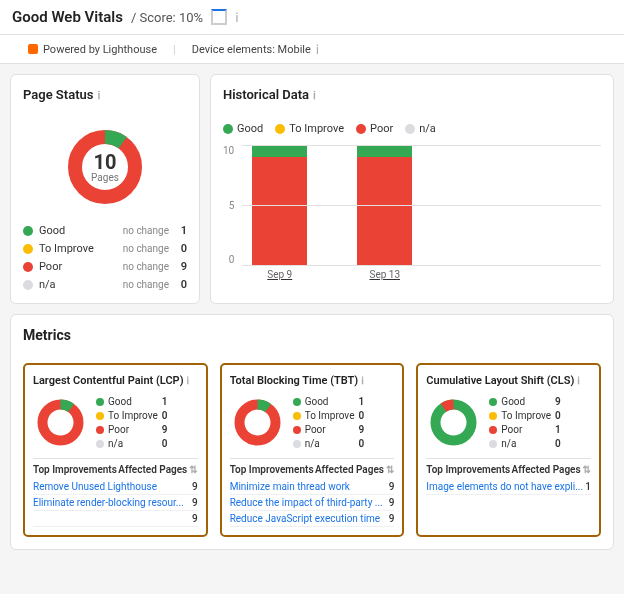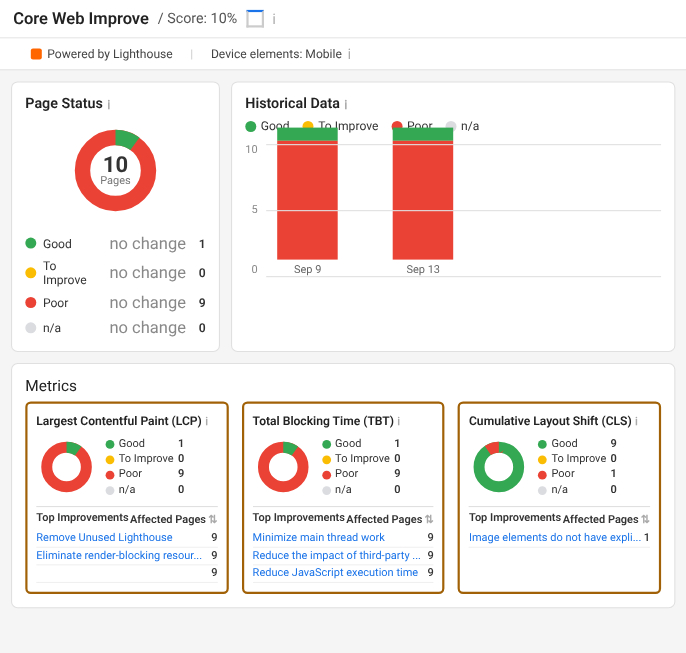--- a/index.html
+++ b/index.html
@@ -70,21 +70,21 @@
     .card {
       background: #fff;
       border: 1px solid #e0e0e0;
       border-radius: 6px;
       padding: 12px;
     }
     .card-title {
       font-size: 13px;
       font-weight: 600;
       color: #222;
-      margin-bottom: 6px;
+      margin-bottom: 20px;
       display: flex;
       align-items: center;
       gap: 4px;
     }
     .card-title-icon {
       color: #aaa;
       font-size: 11px;
     }
     .page-status-card {
       width: 190px;
@@ -139,21 +139,21 @@
       height: 10px;
       border-radius: 50%;
       flex-shrink: 0;
     }
     .legend-name {
       flex: 1;
       color: #333;
     }
     .legend-change {
       color: #888;
-      font-size: 15px;
+      font-size: 10px;
     }
     .legend-count {
       font-weight: 600;
       color: #333;
       min-width: 12px;
       text-align: right;
     }
     .bar-chart-legend {
       display: flex;
       gap: 12px;
@@ -172,23 +172,23 @@
     }
     
     .metrics-card {
       background: #fff;
       border: 1px solid #e0e0e0;
       border-radius: 6px;
       padding: 12px;
     }
     .metrics-title {
       font-size: 14px;
-      font-weight: 400;
+      font-weight: 700;
       color: #222;
-      margin-bottom: 6px;
+      margin-bottom: 20px;
     }
     .metrics-desc {
       font-size: 11px;
       color: #666;
       margin-bottom: 12px;
     }
     .metrics-grid {
       display: grid;
       grid-template-columns: 1fr 1fr 1fr;
       gap: 12px;
@@ -275,21 +275,21 @@
     }
     .filter-icon {
       color: #aaa;
       font-size: 10px;
     }
   </style>
 </head>
 <body>
 
 <div class="header">
-  <span class="header-title">Core Web Improve</span>
+  <span class="header-title">Good Web Vitals</span>
   <span class="header-score">/ Score: 10%</span>
   <span style="display:inline-block;width:16px;height:16px;border:2px solid #ccc;border-top-color:#1a73e8;border-radius:50;"></span>
   <span class="header-icon">ℹ</span>
 </div>
 
 <div class="subheader">
   <div class="subheader-item">
     <span class="lighthouse-dot"></span>
     <span>Powered by Lighthouse</span>
   </div>
@@ -381,21 +381,21 @@
           <span>0</span>
         </div>
 
         <div style="flex:1;position:relative;">
 
           <div style="position:absolute;left:0;right:0;top:0;height:120px;pointer-events:none;">
             <div style="position:absolute;top:0;left:0;right:0;border-top:1px solid #e0e0e0;"></div>
             <div style="position:absolute;top:60px;left:0;right:0;border-top:1px solid #e0e0e0;"></div>
             <div style="position:absolute;top:120px;left:0;right:0;border-top:1px solid #e0e0e0;"></div>
           </div>
-          <div style="display:flex;gap:30px;align-items:flex-end;height:120px;padding-left:10px;">
+          <div style="display:flex;gap:30px;height:120px;padding-left:10px;text-decoration:underline;">
 
             <div style="display:flex;flex-direction:column;align-items:center;">
               <div style="display:flex;flex-direction:column-reverse;width:55px;">
                 <div style="height:108px;background:#ea4335;width:100%;"></div>
                 <div style="height:12px;background:#34a853;width:100%;"></div>
               </div>
               <div style="font-size:10px;color:#666;margin-top:4px;">Sep 9</div>
             </div>
 
             <div style="display:flex;flex-direction:column;align-items:center;margin-left:20px;">

